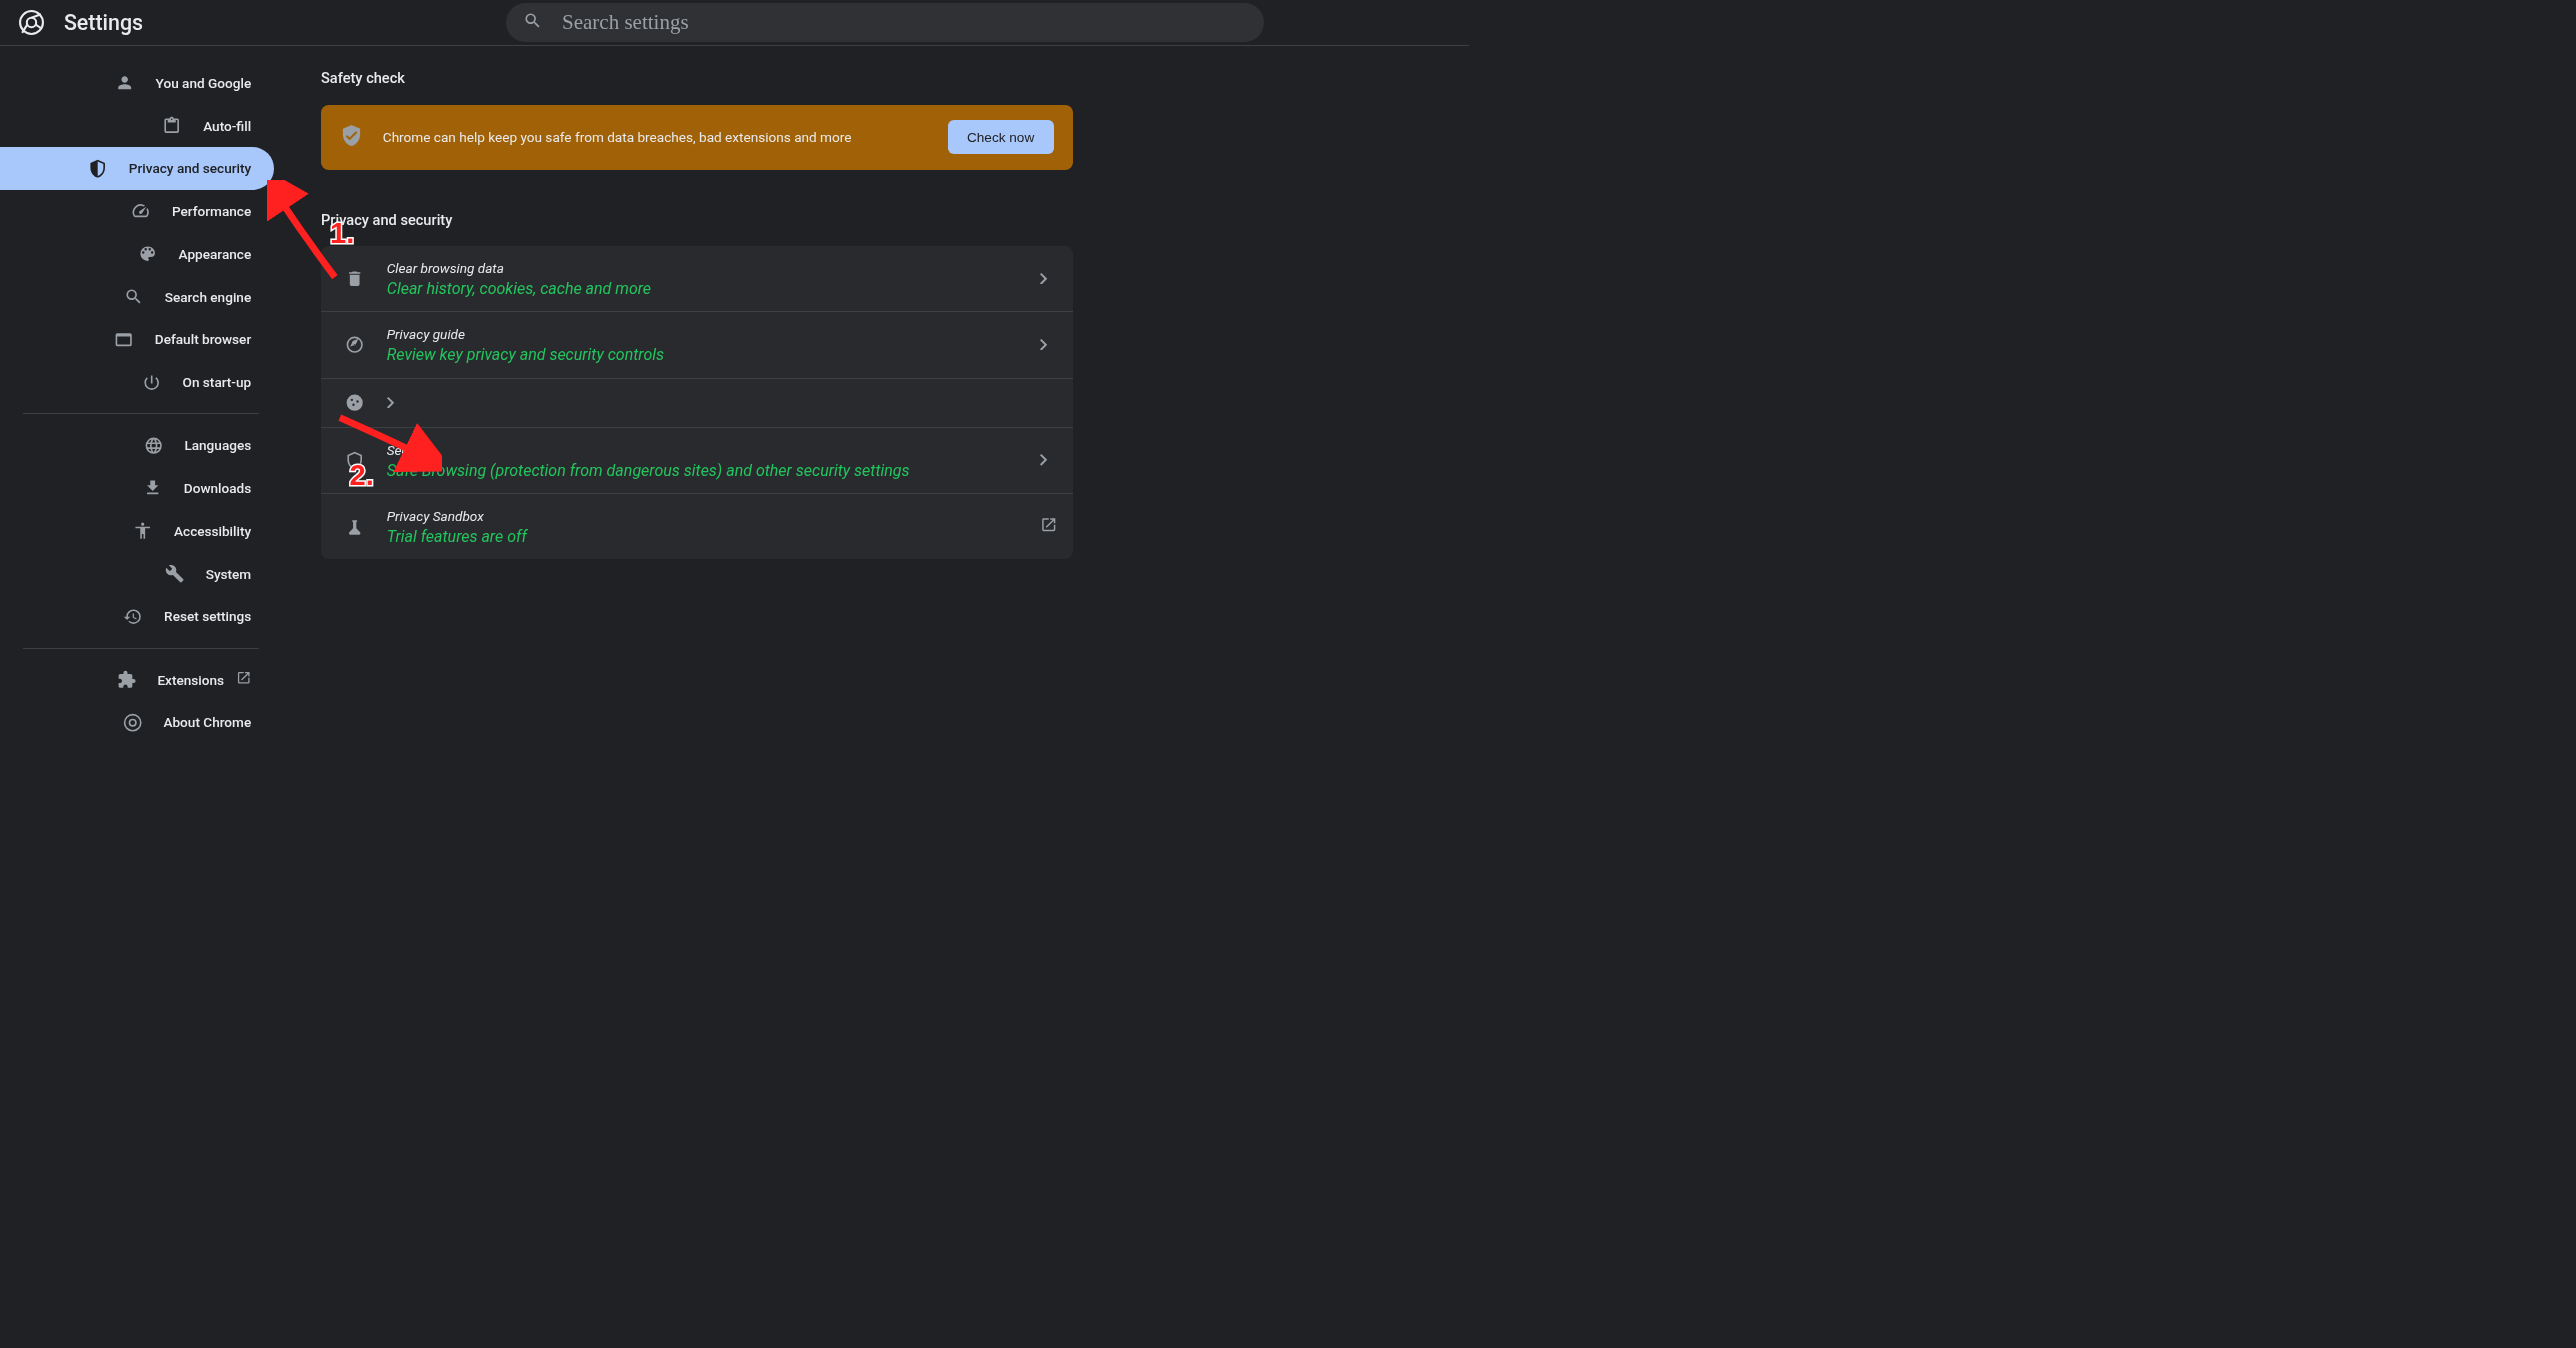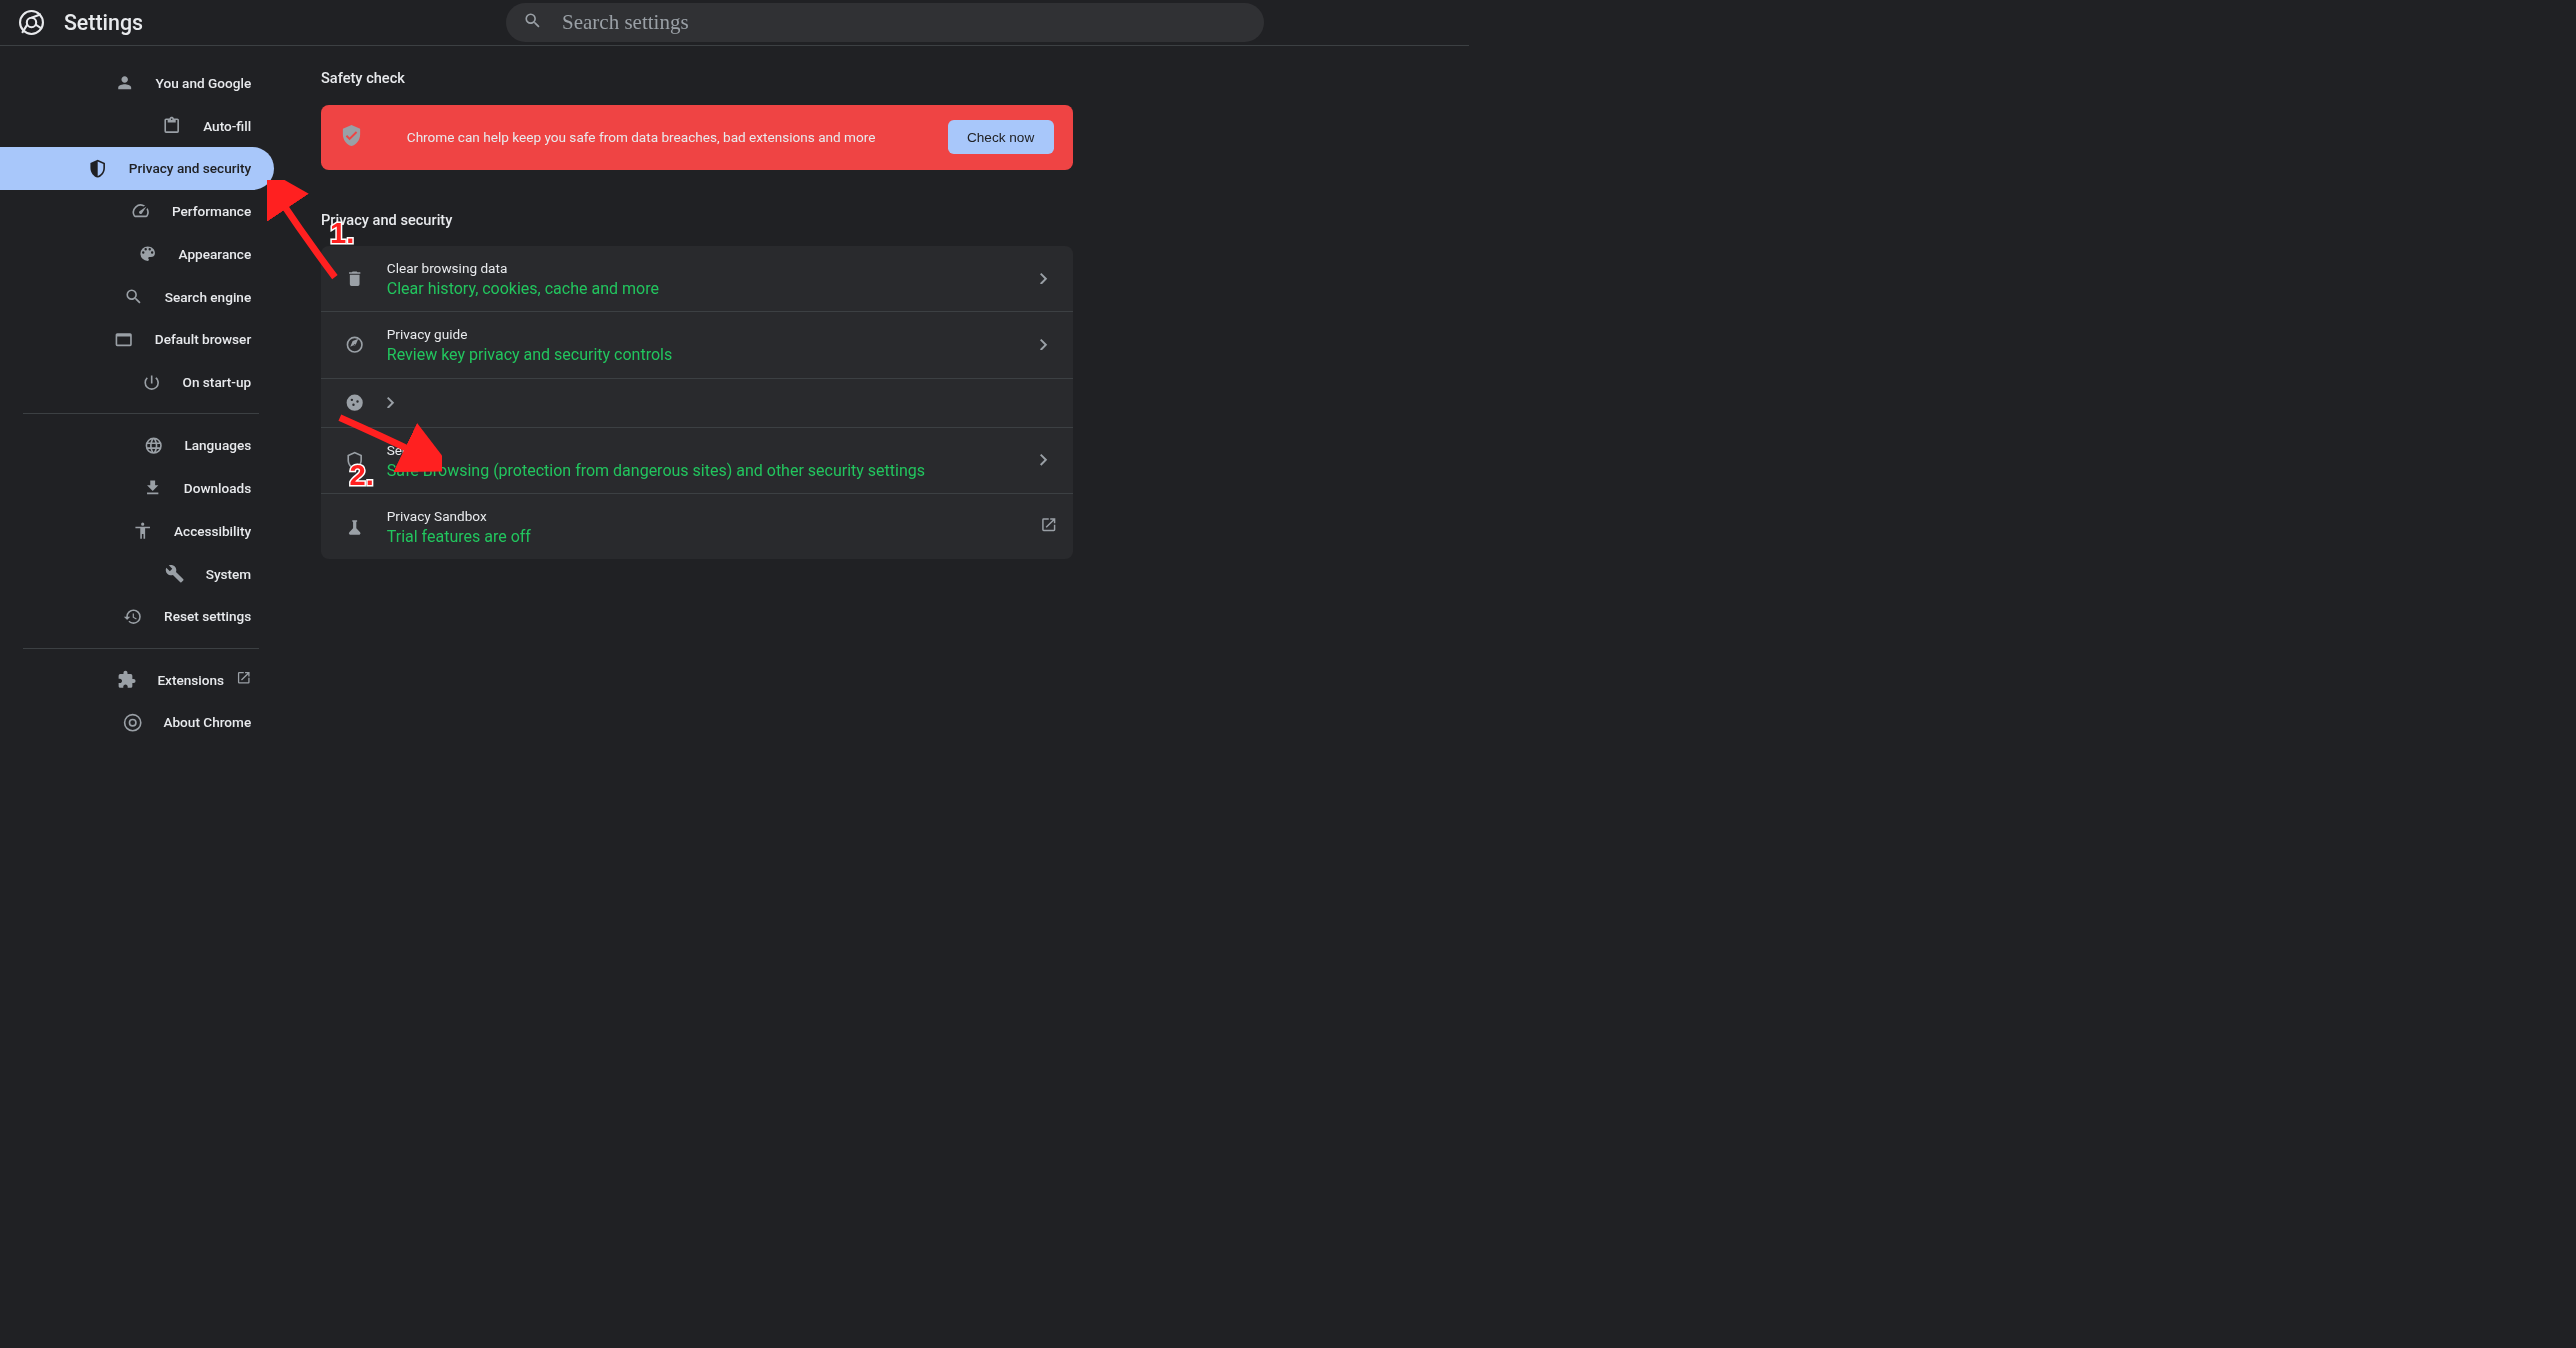--- a/index.html
+++ b/index.html
@@ -142,27 +142,26 @@
 }
 
 .section-title {
   font-size: 14.6px;
   font-weight: 500;
   color: #e8eaed;
   margin-bottom: 17.5px;
 }
 
 .safety-card {
-  background: #ef4444;
+  background: #a16207;
   border-radius: 7.8px;
   padding: 15.5px 19.4px;
   display: flex;
   align-items: center;
   margin-bottom: 41px;
-  gap: 24px;
 }
 
 .safety-card-icon {
   color: #9aa0a6;
   margin-right: 19.4px;
 }
 
 .safety-card-text {
   flex: 1;
   font-size: 13.6px;
@@ -203,20 +202,21 @@
   height: 21.4px;
   color: #9aa0a6;
   margin-right: 21.4px;
   display: flex;
   align-items: center;
   justify-content: center;
 }
 
 .privacy-item-content {
   flex: 1;
+  font-style: italic;
 }
 
 .privacy-item-title {
   font-size: 13.6px;
   color: #e8eaed;
   margin-bottom: 2.9px;
 }
 
 .privacy-item-subtitle {
   font-size: 16px;

